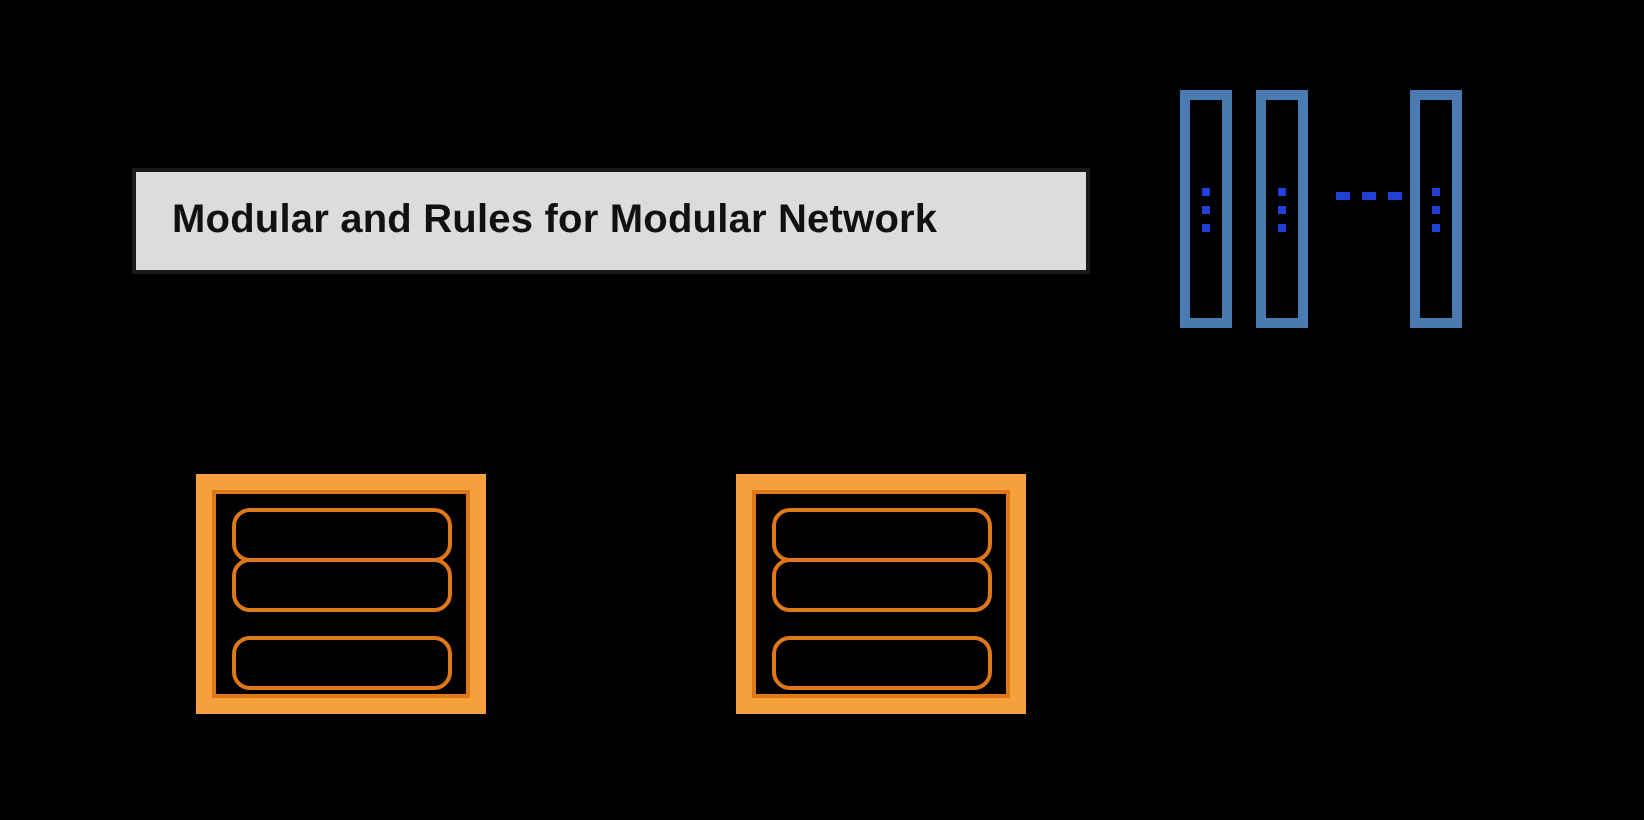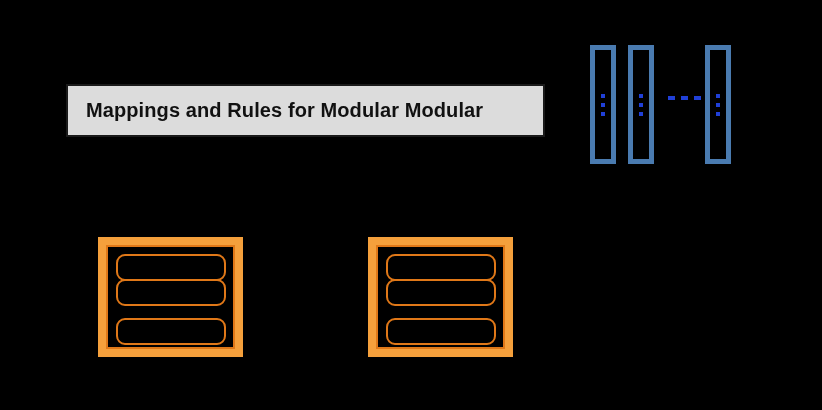--- a/index.html
+++ b/index.html
@@ -108,21 +108,21 @@
     border-radius: 9px;
     background: transparent;
   }
 </style>
 </head>
 <body>
 
 <div id="canvas">
 
   <div class="title-banner">
-    <span class="title-text">Mappings and Rules for Modular Modular</span>
+    <span class="title-text">Modular and Rules for Modular Network</span>
   </div>
 
   <div class="layer-box" id="layer-box-1" style="left: 590px; top: 45px; width: 26px; height: 119px; border-color: rgb(74, 123, 176);">
     <span class="vdots">
       <span class="dot" style="background: rgb(32, 64, 216);"></span>
       <span class="dot" style="background: rgb(32, 64, 216);"></span>
       <span class="dot" style="background: rgb(32, 64, 216);"></span>
     </span>
   </div>
 

